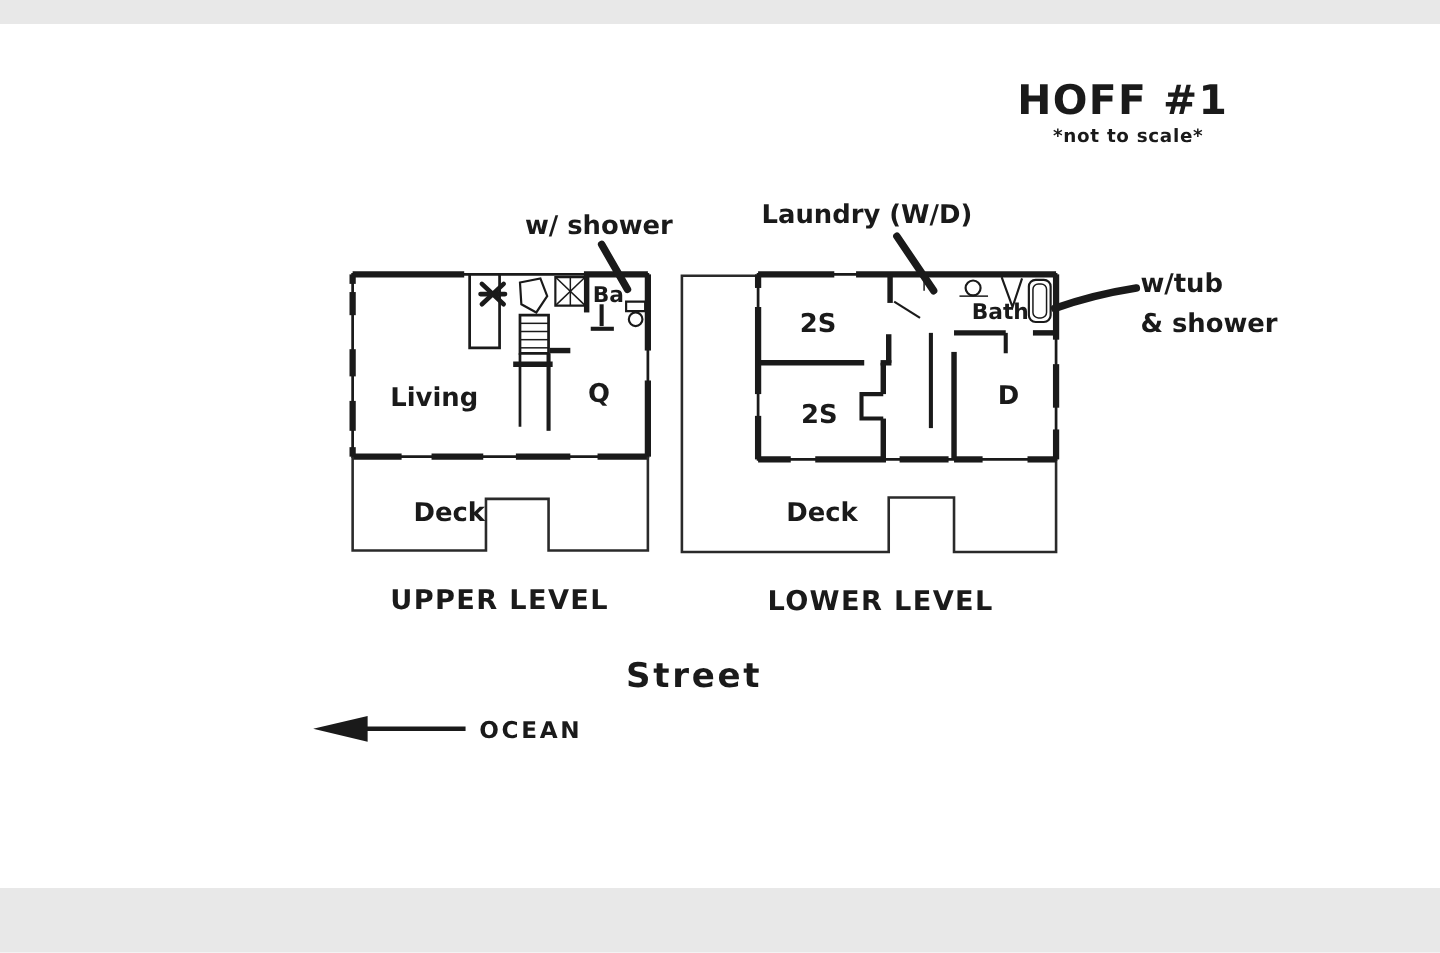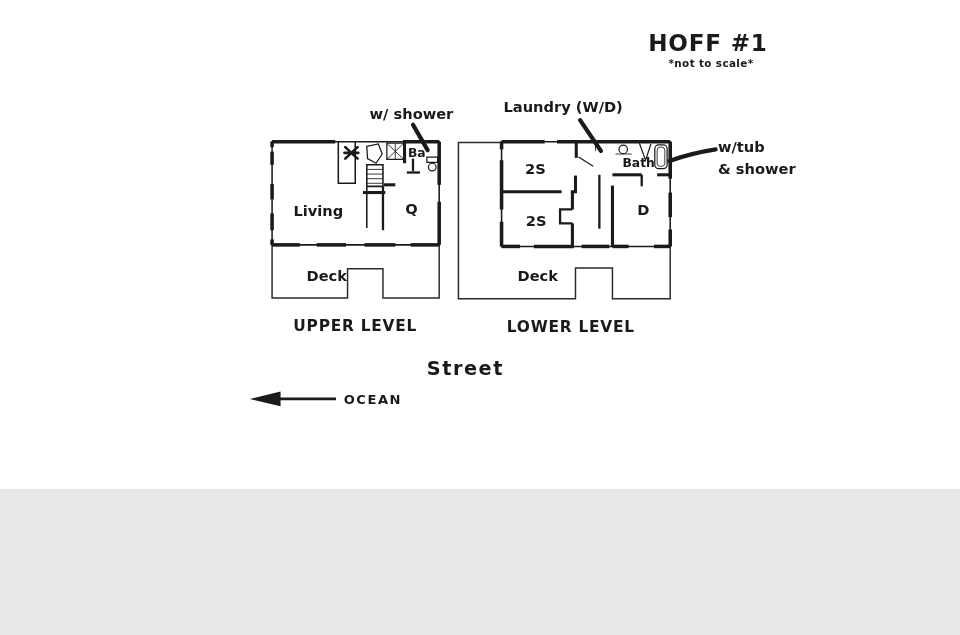--- a/index.html
+++ b/index.html
@@ -1,19 +1,19 @@
 <!DOCTYPE html>
 <html style="--ink: #1a1a1a; --bg: #ffffff;"><head>
 <meta charset="utf-8">
 <style>
   :root{ --ink:#1a1a1a; --bg:#ffffff; }
   html,body{margin:0;padding:0;background:#e8e8e8;}
   .stage{
-    width:960px;height:489px;background:var(--bg);
-    position:relative;margin:0 auto;overflow:hidden;
+    width:960px;height:576px;background:var(--bg);
+    position:relative;margin:16px auto;overflow:hidden;
     font-family:"DejaVu Sans", sans-serif;
   }
   svg{display:block;width:100%;height:100%;}
   .wall-base{fill:none;stroke:var(--ink);stroke-width:2;}
   .wall-thick{fill:none;stroke:var(--ink);stroke-width:4.6;}
   .wall-int{fill:none;stroke:var(--ink);stroke-width:4;}
   .wall-med{fill:none;stroke:var(--ink);stroke-width:3;}
   .thin{fill:none;stroke:var(--ink);stroke-width:1.6;}
   .hair{fill:none;stroke:var(--ink);stroke-width:1.1;}
   .deck-line{fill:none;stroke:#2a2a2a;stroke-width:1.9;}

